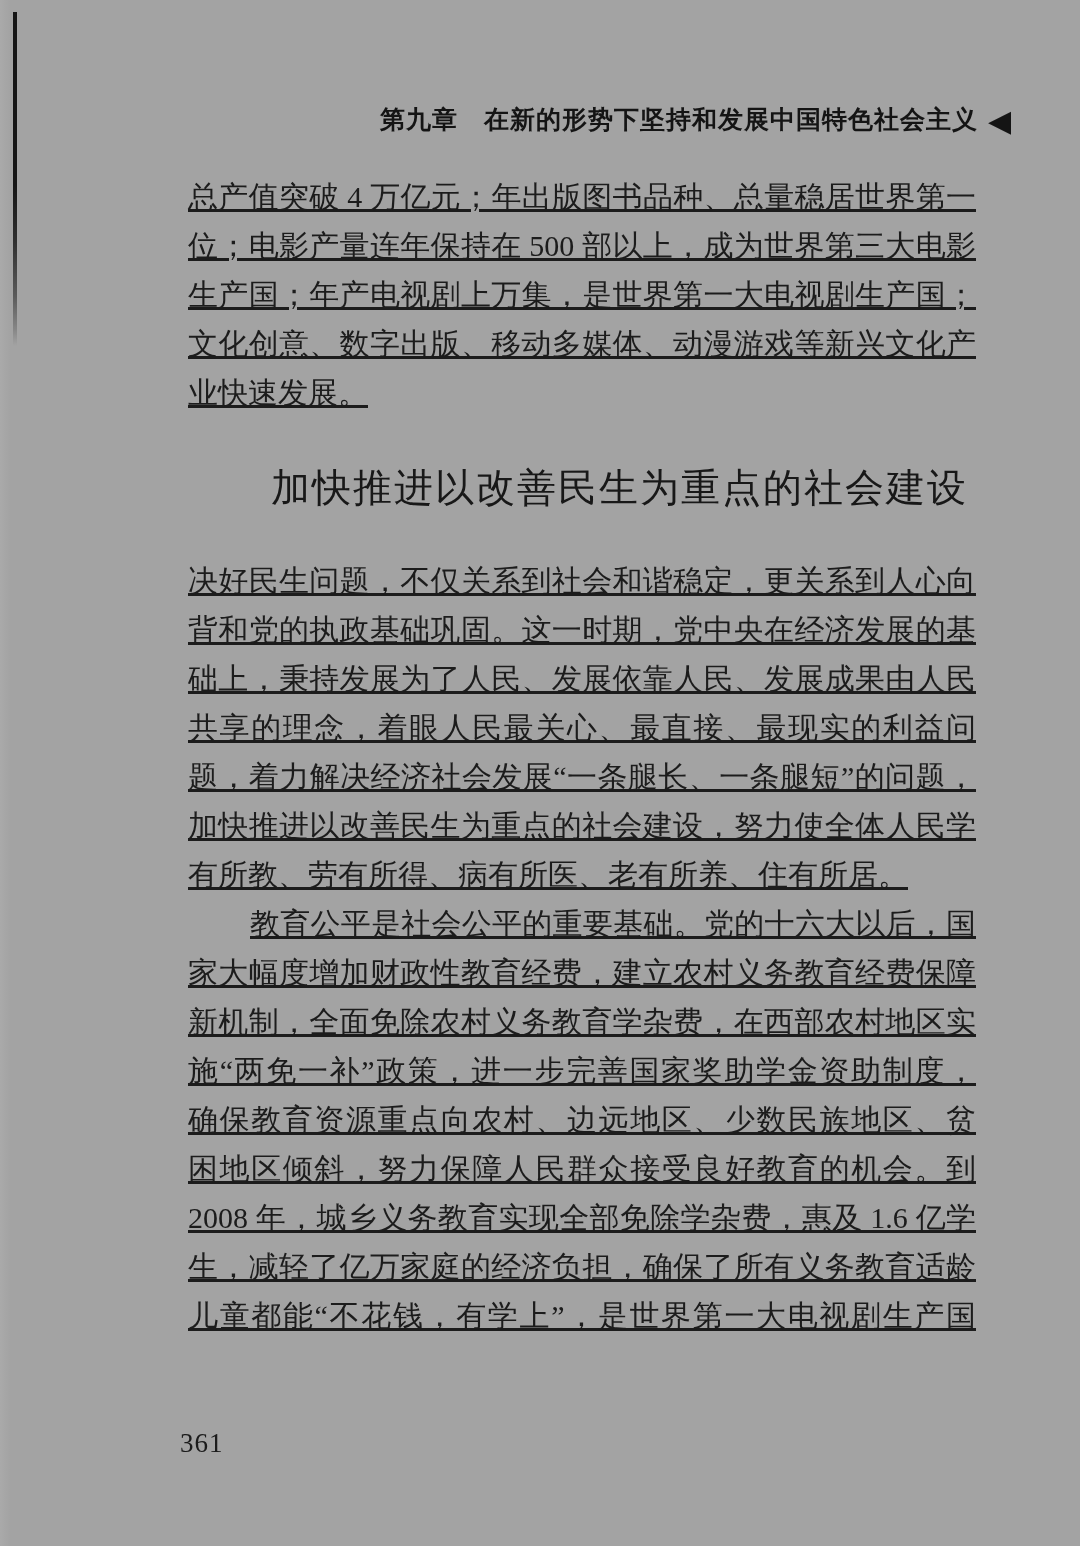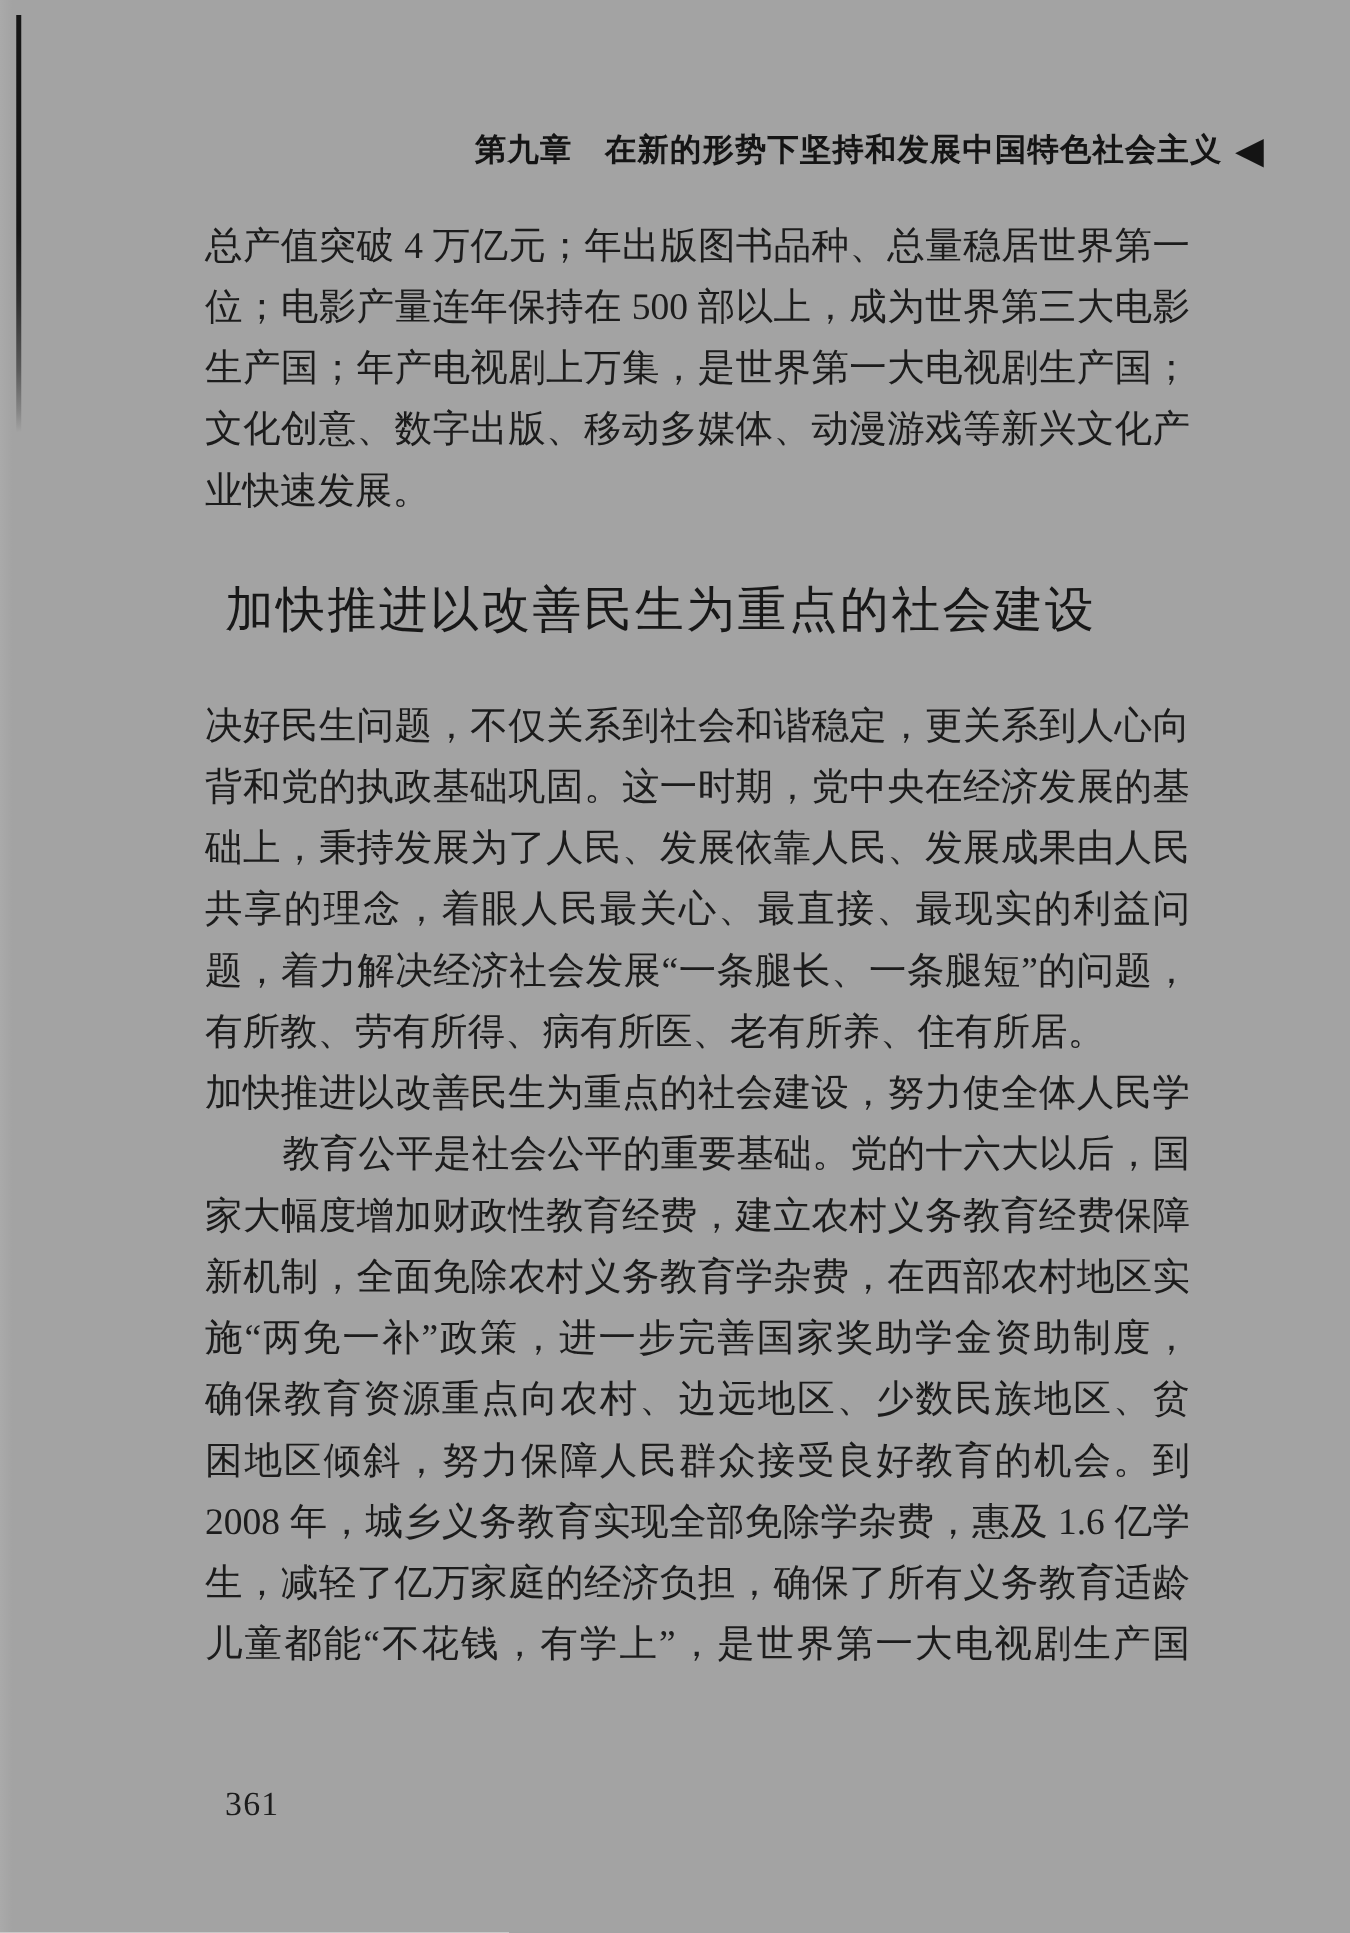--- a/index.html
+++ b/index.html
@@ -56,22 +56,23 @@
   .running-header .chapter { margin-right: 26px; }
   .running-header .marker {
     font-family: "DejaVu Sans", sans-serif;
     font-size: 30px;
     margin-left: 10px;
     line-height: 1;
     transform: translateY(1px);
   }
   .text-col {
     position: absolute;
-    left: 164px;
+    left: 188px;
     width: 788px;
+    text-decoration: underline;
   }
   .para-block-1 { top: 172px; }
   .para-block-2 { top: 556px; }
   .line {
     height: 49px;
     line-height: 49px;
     font-size: 30px;
     text-align: justify;
     text-align-last: justify;
     white-space: nowrap;
@@ -81,21 +82,21 @@
     text-align-last: left;
   }
   .line.first-indent {
     padding-left: 62px;
   }
   .section-heading {
     position: absolute;
     top: 461px;
     left: 180px;
     width: 788px;
-    text-align: left;
+    text-align: right;
     font-size: 39px;
     letter-spacing: 2px;
     font-weight: 500;
     color: #181818;
     font-family: "Liberation Serif", "DejaVu Serif", serif;
   }
   .page-number {
     position: absolute;
     top: 1428px;
     left: 180px;
@@ -128,22 +129,22 @@
   </div>
 
   <div class="section-heading">加快推进以改善民生为重点的社会建设</div>
 
   <div class="text-col para-block-2">
     <div class="line">决好民生问题，不仅关系到社会和谐稳定，更关系到人心向</div>
     <div class="line">背和党的执政基础巩固。这一时期，党中央在经济发展的基</div>
     <div class="line">础上，秉持发展为了人民、发展依靠人民、发展成果由人民</div>
     <div class="line">共享的理念，着眼人民最关心、最直接、最现实的利益问</div>
     <div class="line">题，着力解决经济社会发展“一条腿长、一条腿短”的问题，</div>
+    <div class="line">加快推进以改善民生为重点的社会建设，努力使全体人民学</div>
     <div class="line para-end">有所教、劳有所得、病有所医、老有所养、住有所居。</div>
-    <div class="line">加快推进以改善民生为重点的社会建设，努力使全体人民学</div>
     <div class="line first-indent">教育公平是社会公平的重要基础。党的十六大以后，国</div>
     <div class="line">家大幅度增加财政性教育经费，建立农村义务教育经费保障</div>
     <div class="line">新机制，全面免除农村义务教育学杂费，在西部农村地区实</div>
     <div class="line">施“两免一补”政策，进一步完善国家奖助学金资助制度，</div>
     <div class="line">确保教育资源重点向农村、边远地区、少数民族地区、贫</div>
     <div class="line">困地区倾斜，努力保障人民群众接受良好教育的机会。到</div>
     <div class="line">2008 年，城乡义务教育实现全部免除学杂费，惠及 1.6 亿学</div>
     <div class="line">生，减轻了亿万家庭的经济负担，确保了所有义务教育适龄</div>
     <div class="line">儿童都能“不花钱，有学上”，是世界第一大电视剧生产国</div>
   </div>

